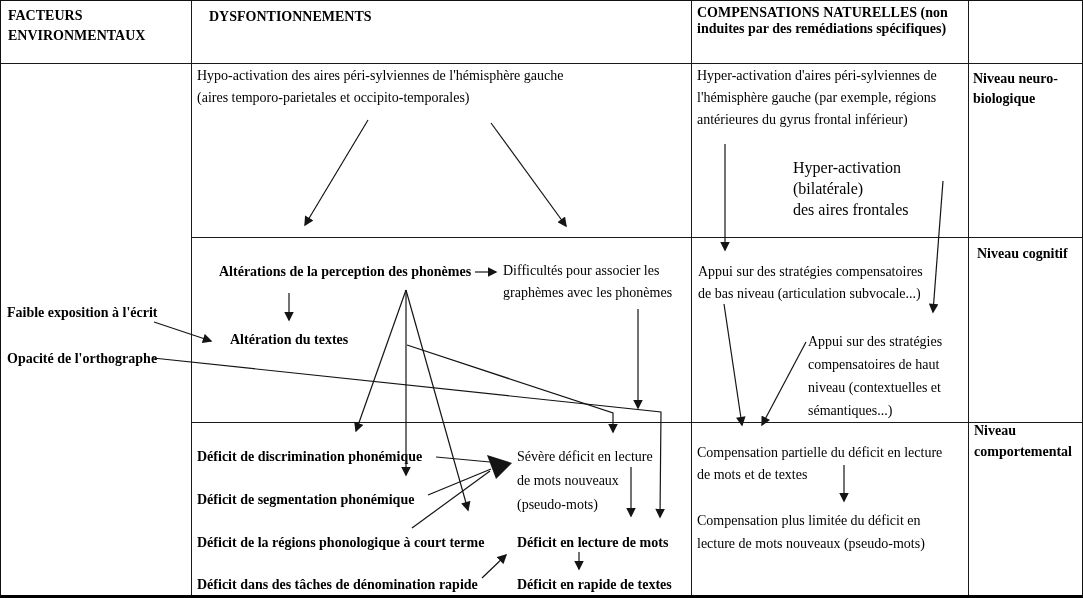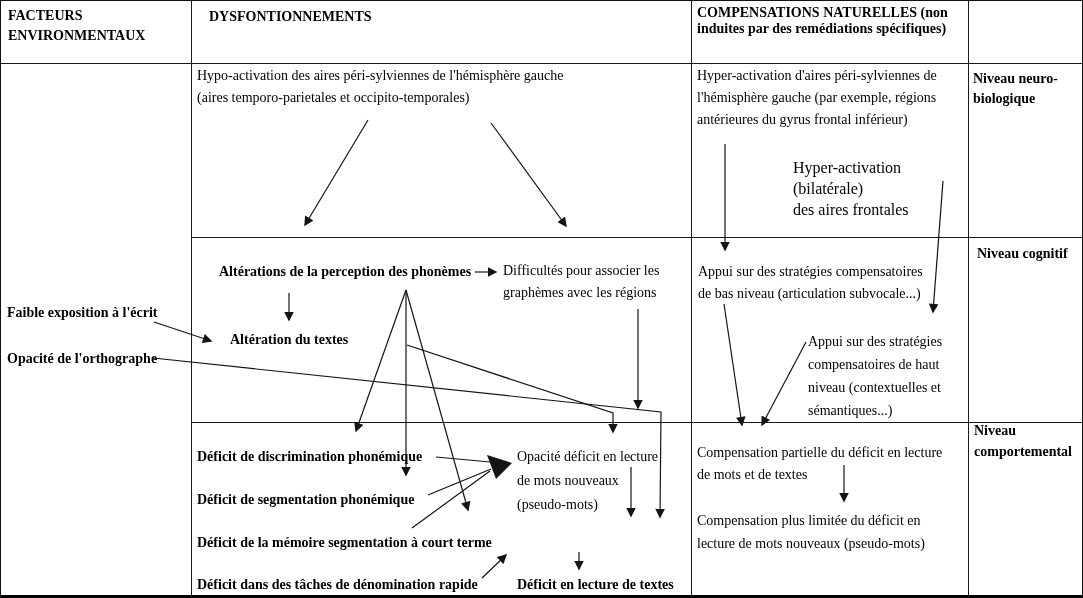--- a/index.html
+++ b/index.html
@@ -53,37 +53,38 @@
 l'hémisphère gauche (par exemple, régions
 antérieures du gyrus frontal inférieur)</div>
   <div class="txt small" style="left:792px;top:156px;width:170px">Hyper-activation (bilatérale)
 des aires frontales</div>
 
   <div class="txt nowrap" style="left:6px;top:301px">Faible exposition à l'écrit</div>
   <div class="txt nowrap" style="left:6px;top:347px">Opacité de l'orthographe</div>
 
   <div class="txt nowrap" style="left:218px;top:260px">Altérations de la perception des phonèmes</div>
   <div class="txt" style="left:502px;top:259px;width:190px">Difficultés pour associer les
-graphèmes avec les régions</div>
+graphèmes avec les phonèmes</div>
   <div class="txt nowrap" style="left:229px;top:328px">Altération du textes</div>
   <div class="txt" style="left:807px;top:329px;width:160px;line-height:23px">Appui sur des stratégies
 compensatoires de haut
 niveau (contextuelles et
 sémantiques...)</div>
   <div class="txt" style="left:697px;top:260px;width:258px">Appui sur des stratégies compensatoires
 de bas niveau (articulation subvocale...)</div>
 
   <div class="txt nowrap" style="left:196px;top:445px">Déficit de discrimination phonémique</div>
   <div class="txt nowrap" style="left:196px;top:488px">Déficit de segmentation phonémique</div>
-  <div class="txt nowrap" style="left:196px;top:531px">Déficit de la mémoire segmentation à court terme</div>
+  <div class="txt nowrap" style="left:196px;top:531px">Déficit de la régions phonologique à court terme</div>
   <div class="txt nowrap" style="left:196px;top:573px">Déficit dans des tâches de dénomination rapide</div>
-  <div class="txt" style="left:516px;top:444px;width:160px;line-height:24px">Opacité déficit en lecture
+  <div class="txt" style="left:516px;top:444px;width:160px;line-height:24px">Sévère déficit en lecture
 de mots nouveaux
 (pseudo-mots)</div>
-  <div class="txt nowrap" style="left:516px;top:573px">Déficit en lecture de textes</div>
+  <div class="txt nowrap" style="left:516px;top:531px">Déficit en lecture de mots</div>
+  <div class="txt nowrap" style="left:516px;top:573px">Déficit en rapide de textes</div>
   <div class="txt" style="left:696px;top:441px;width:272px">Compensation partielle du déficit en lecture
 de mots et de textes</div>
   <div class="txt" style="left:696px;top:508px;width:258px;line-height:23px">Compensation plus limitée du déficit en
 lecture de mots nouveaux (pseudo-mots)</div>
 
   <svg id="arrows" width="1083" height="598" viewBox="0 0 1083 598">
     <defs>
       <marker id="ah" viewBox="0 0 10 10" refX="8.5" refY="5" markerWidth="8.5" markerHeight="8" orient="auto">
         <path d="M0,0 L10,5 L0,10 z" fill="#141414"></path>
       </marker>

